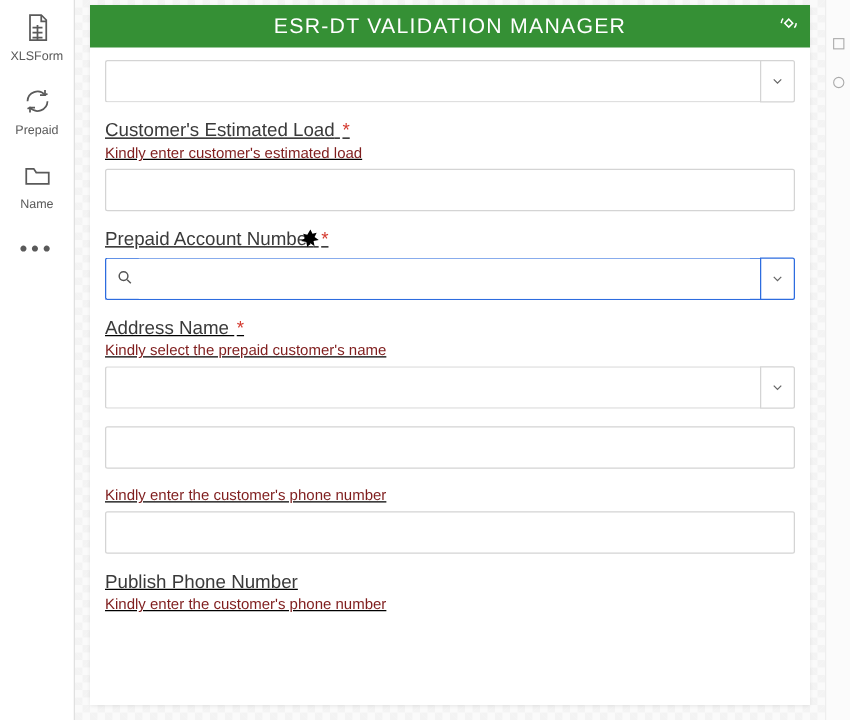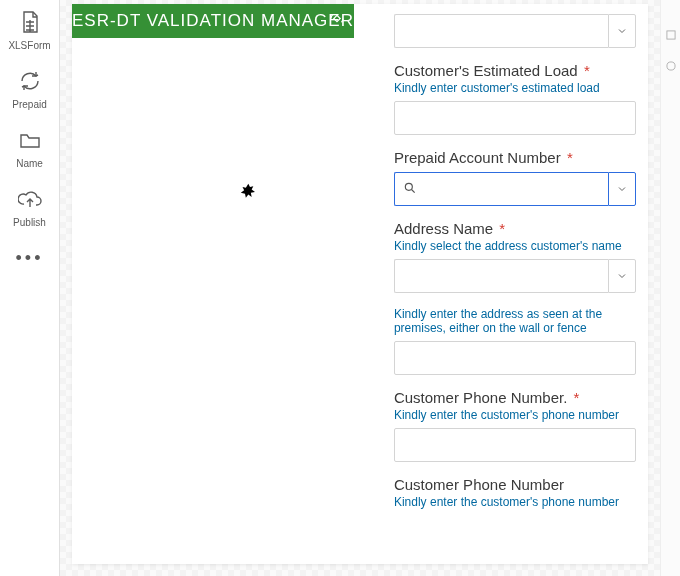--- a/index.html
+++ b/index.html
@@ -53,22 +53,21 @@
     background-color: #fafafa;
     padding: 4px 12px 12px 12px;
   }
   .form-card {
     background: #fff;
     width: 100%;
     height: 100%;
     box-shadow: 0 1px 3px rgba(0,0,0,0.08);
     position: relative;
     display: flex;
-    flex-direction: row;
-    gap: 28px;
+    flex-direction: column;
   }
   .card-header {
     background: #2e8b2e;
     background: #359035;
     color: #fff;
     height: 34px;
     display: flex;
     align-items: center;
     justify-content: center;
     font-size: 17px;
@@ -84,30 +83,31 @@
     transform: translateY(-50%);
   }
   .header-icon svg { width: 18px; height: 18px; }
   .card-body {
     flex: 1;
     overflow-y: auto;
     padding: 6px 12px 12px 12px;
   }
   .field {
     margin-top: 14px;
+    text-decoration: underline;
   }
   .field:first-child { margin-top: 4px; }
   .field-label {
     font-size: 15px;
     color: #3a3a3a;
   }
   .req { color: #d43a2f; margin-left: 2px; }
   .field-help {
     font-size: 12px;
-    color: #0369a1;
+    color: #7f1d1d;
     margin-top: 2px;
   }
   .input-wrap {
     margin-top: 6px;
     position: relative;
     display: flex;
   }
   .text-input {
     width: 100%;
     height: 34px;
@@ -209,29 +209,20 @@
     <span class="side-label">Prepaid</span>
   </div>
   <div class="side-item">
     <span>
       <svg viewBox="0 0 24 24">
           <path d="M3 7h6l2 3h10v9H3z"></path>
         </svg>
     </span>
     <span class="side-label">Name</span>
   </div>
-  <div class="side-item">
-    <span>
-      <svg viewBox="0 0 24 24">
-          <path d="M6 17a5 5 0 1 1 2-9 6 6 0 0 1 11 2 4 4 0 0 1 0 8h-1"></path>
-          <path d="M12 12v8M9 15l3-3 3 3"></path>
-        </svg>
-    </span>
-    <span class="side-label">Publish</span>
-  </div>
   <div class="more-dots">•••</div>
 </div>
 
 <div class="main">
   <div class="form-card">
     <div class="card-header">
       <span>ESR-DT VALIDATION MANAGER</span>
       <span class="header-icon">
         <svg viewBox="0 0 24 24">
             <g stroke="#fff" fill="none" stroke-width="1.6">
@@ -286,54 +277,49 @@
             </div>
           </div>
         </div>
       </div>
 
       <div class="field">
         <div class="field-label">
           <span>Address Name</span>
           <span class="req">*</span>
         </div>
-        <div class="field-help">Kindly select the address customer's name</div>
+        <div class="field-help">Kindly select the prepaid customer's name</div>
         <div class="input-wrap">
           <div class="dropdown">
             <div class="dd-body"></div>
             <div class="dd-caret">
               <svg viewBox="0 0 24 24">
                   <path d="M6 9l6 6 6-6"></path>
                 </svg>
             </div>
           </div>
         </div>
       </div>
 
       <div class="field">
-        <div class="field-help">Kindly enter the address as seen at the premises, either on the wall or fence</div>
         <div class="input-wrap">
           <input class="text-input" type="text" value="" style="">
         </div>
       </div>
 
       <div class="field">
+        <div class="field-help">Kindly enter the customer's phone number</div>
+        <div class="input-wrap">
+          <input class="text-input" type="text" value="" style="">
+        </div>
+      </div>
+
+      <div class="field">
         <div class="field-label">
-          <span>Customer Phone Number.</span>
-          <span class="req">*</span>
-        </div>
-        <div class="field-help">Kindly enter the customer's phone number</div>
-        <div class="input-wrap">
-          <input class="text-input" type="text" value="" style="">
-        </div>
-      </div>
-
-      <div class="field">
-        <div class="field-label">
-          <span>Customer Phone Number</span>
+          <span>Publish Phone Number</span>
         </div>
         <div class="field-help">Kindly enter the customer's phone number</div>
 
       </div>
 
     </div>
   </div>
 </div>
 
 <div class="rightbar">

